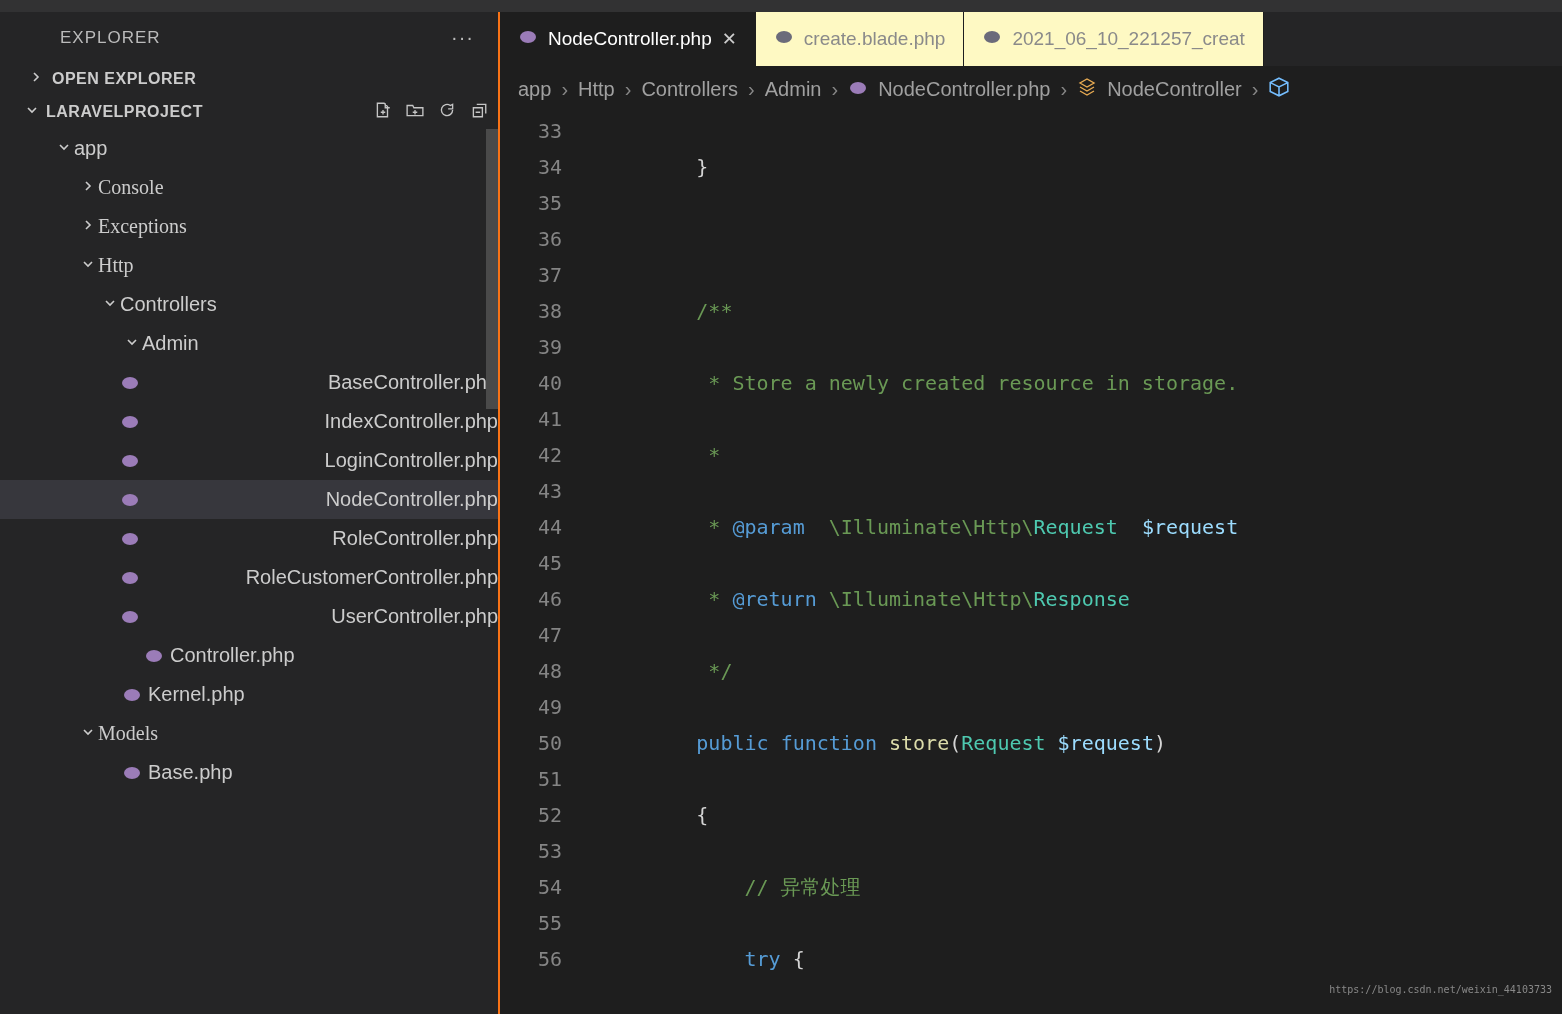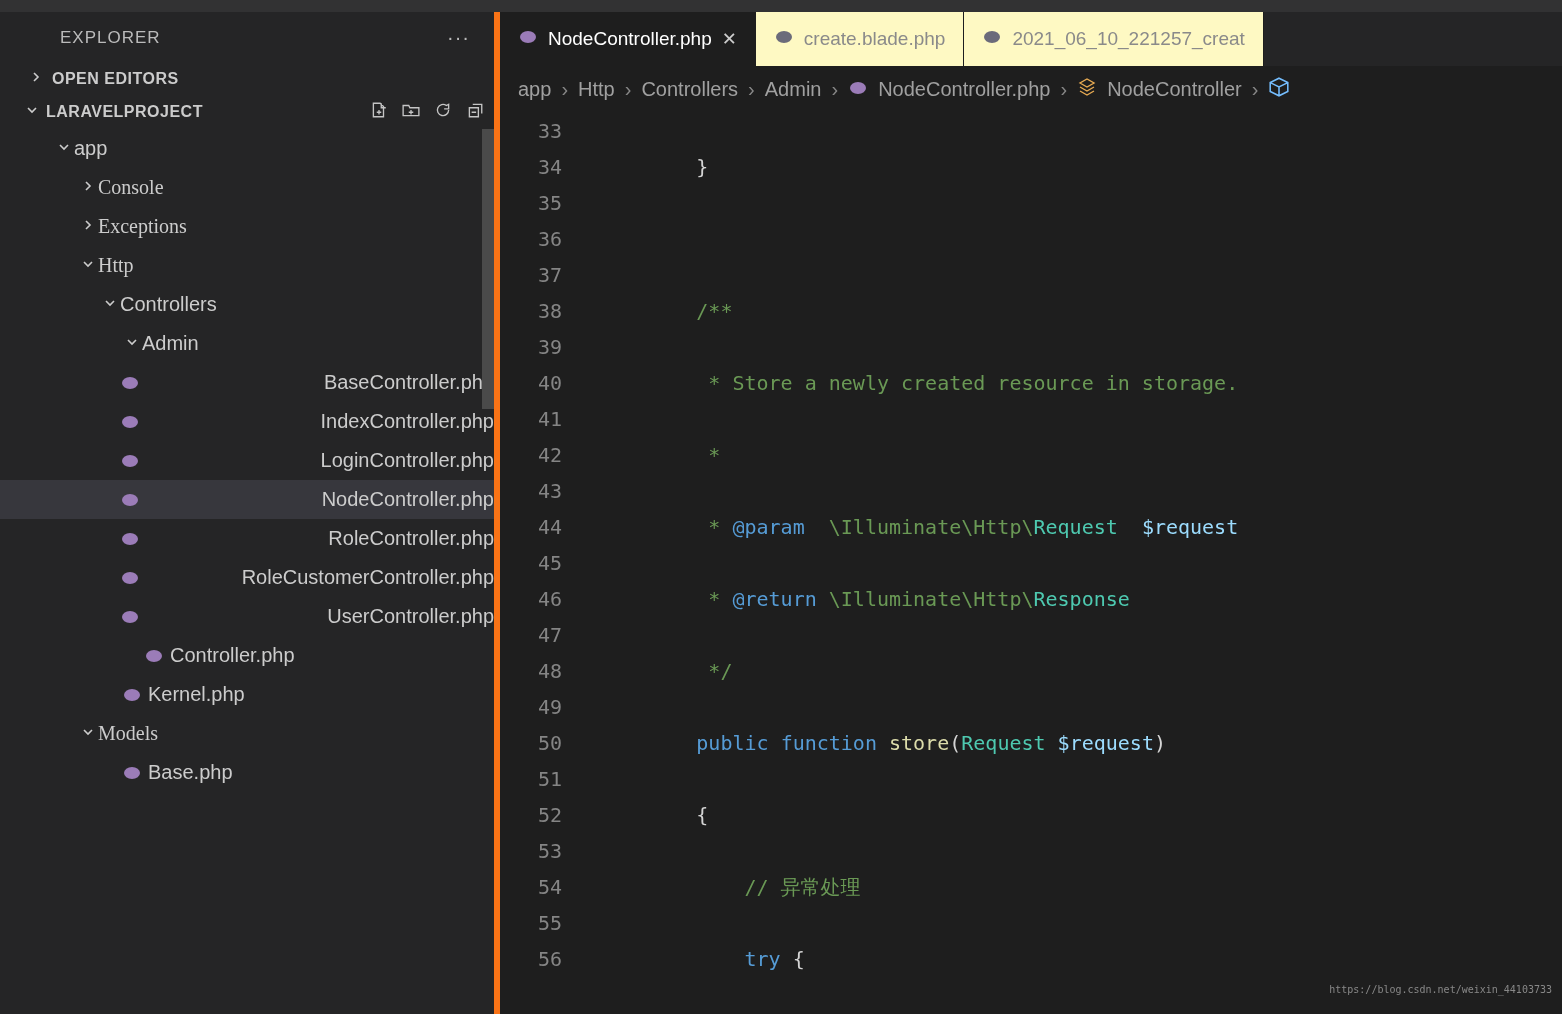--- a/index.html
+++ b/index.html
@@ -23,21 +23,21 @@
 .main-area {
   display: flex;
   flex: 1;
   overflow: hidden;
 }
 .sidebar {
   width: 500px;
   background: #252526;
   display: flex;
   flex-direction: column;
-  border-right: 6px solid #f97316;
+  border-right: 2px solid #f97316;
 }
 .explorer-header {
   display: flex;
   align-items: center;
   justify-content: space-between;
   padding: 14px 24px 14px 60px;
   font-size: 17px;
   letter-spacing: 1px;
   color: #bbbbbb;
 }
@@ -190,21 +190,21 @@
       <span>EXPLORER</span>
       <span class="more-icon">···</span>
     </div>
 
     <div class="section-header">
       <span class="chev">
         <svg class="chevron" viewBox="0 0 16 16">
             <path d="M6 4l4 4-4 4" stroke="#ccc" stroke-width="1.6" fill="none"></path>
           </svg>
       </span>
-      <span>OPEN EDITORS</span>
+      <span>OPEN EXPLORER</span>
     </div>
 
     <div class="project-header">
       <span class="chev">
         <svg class="chevron" viewBox="0 0 16 16">
             <path d="M4 6l4 4 4-4" stroke="#ccc" stroke-width="1.6" fill="none"></path>
           </svg>
       </span>
       <span>LARAVELPROJECT</span>
       <span class="toolbar-icons">

